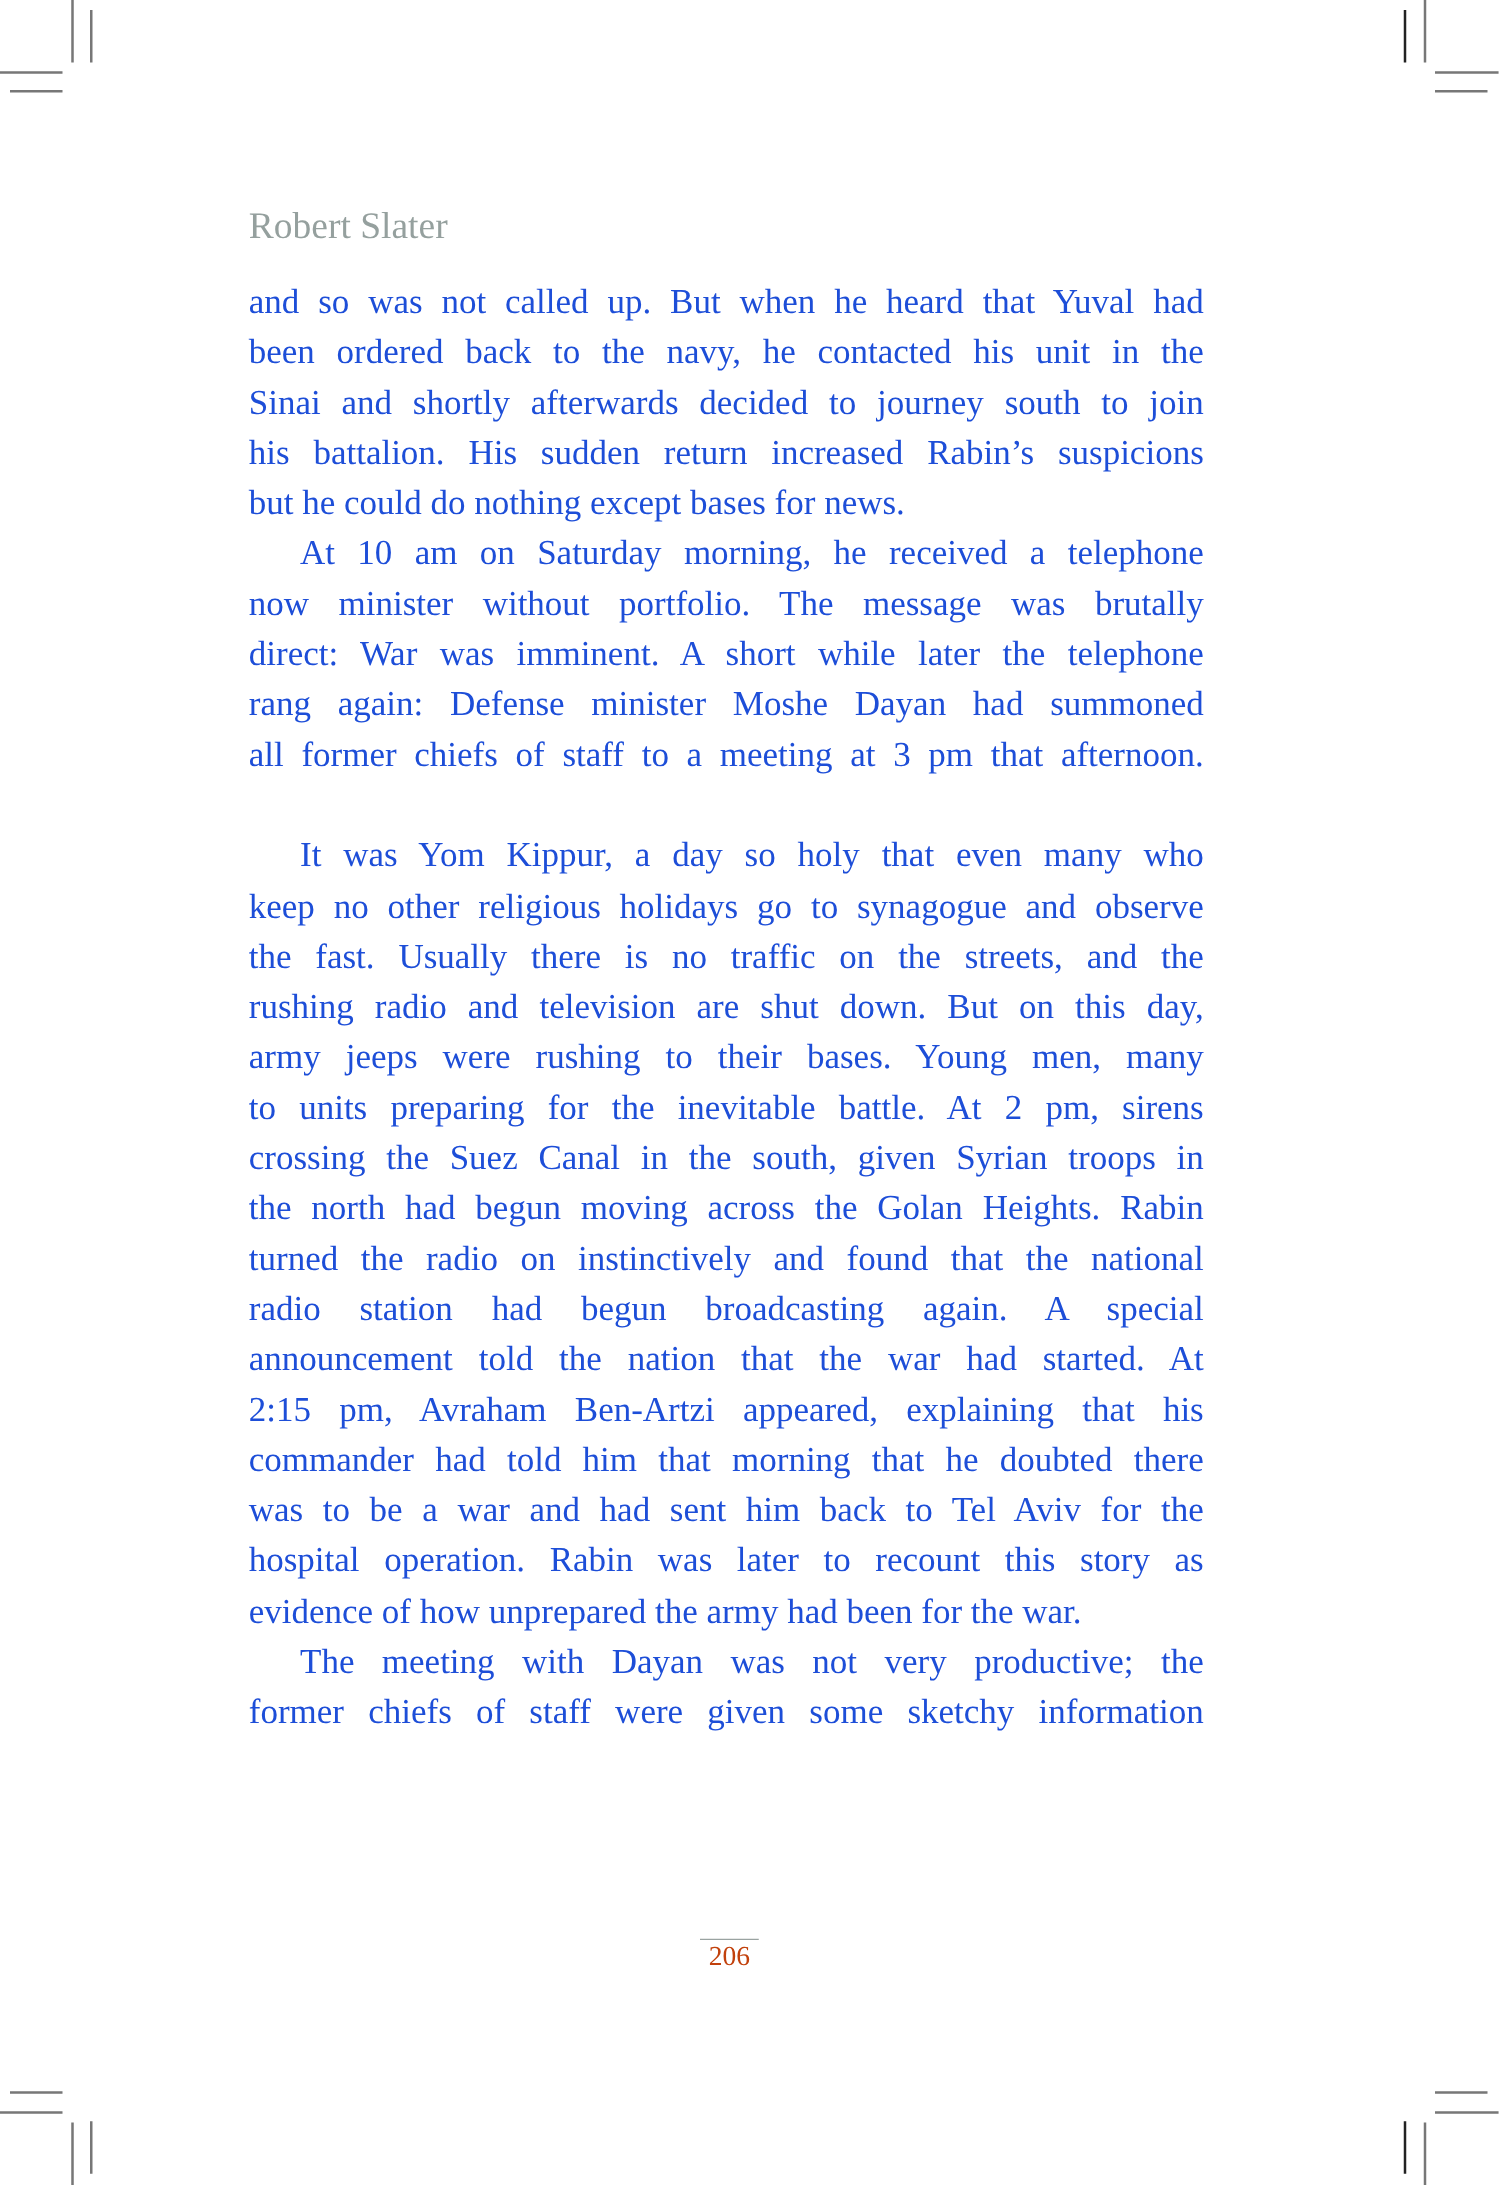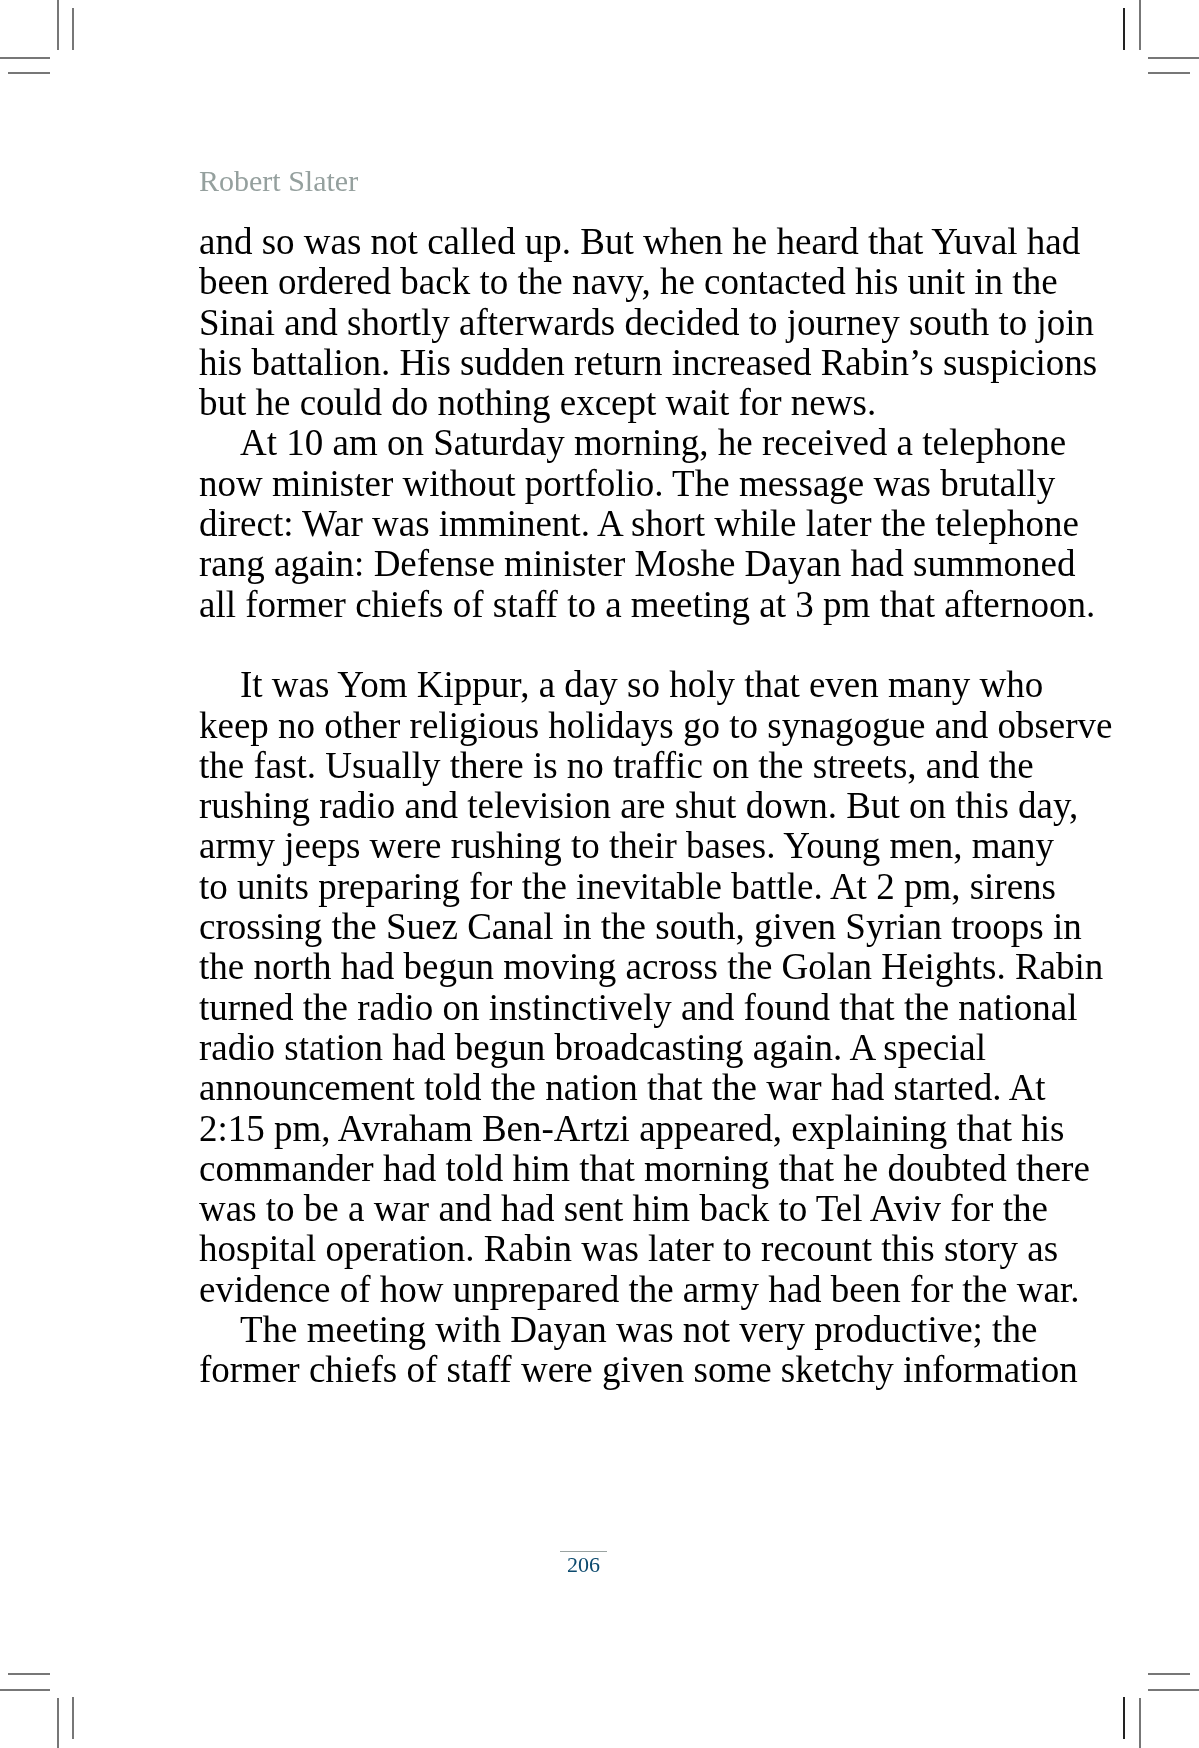--- a/index.html
+++ b/index.html
@@ -27,22 +27,22 @@
     color: #95a09e;
     line-height: 30px;
     white-space: nowrap;
   }
   .body-text {
     position: absolute;
     left: 199px;
     top: 222px;
     width: 764px;
     font-family: "Liberation Serif", serif;
-    font-size: 37px;
-    color: #000000;
+    font-size: 28px;
+    color: #1d4ed8;
   }
   .line {
     height: 40.3px;
     line-height: 40.3px;
     white-space: nowrap;
     text-align: justify;
     text-align-last: justify;
     overflow: visible;
   }
   .line.last {
@@ -56,21 +56,21 @@
   }
   .folio {
     position: absolute;
     left: 560px;
     top: 1551px;
     width: 47px;
     text-align: center;
     border-top: 1.5px solid #9aa3a1;
     font-family: "Liberation Serif", serif;
     font-size: 22px;
-    color: #0c4a6e;
+    color: #c2410c;
     line-height: 24px;
     padding-top: 1px;
   }
 </style>
 </head>
 <body>
 
 <div class="crop" style="left:57px;top:0;width:2px;height:50px;"></div>
 <div class="crop" style="left:72px;top:8px;width:2px;height:42px;"></div>
 <div class="crop" style="left:0;top:57px;width:50px;height:2px;"></div>
@@ -93,21 +93,21 @@
 
 <div class="running-head">Robert Slater</div>
 
 <div class="body-text">
 
   <div>
     <div class="line">and so was not called up. But when he heard that Yuval had</div>
     <div class="line">been ordered back to the navy, he contacted his unit in the</div>
     <div class="line">Sinai and shortly afterwards decided to journey south to join</div>
     <div class="line">his battalion. His sudden return increased Rabin’s suspicions</div>
-    <div class="line last">but he could do nothing except wait for news.</div>
+    <div class="line last">but he could do nothing except bases for news.</div>
   </div>
 
   <div>
     <div class="line indent">At 10 am on Saturday morning, he received a telephone</div>
     <div class="line">now minister without portfolio. The message was brutally</div>
     <div class="line">direct: War was imminent. A short while later the telephone</div>
     <div class="line">rang again: Defense minister Moshe Dayan had summoned</div>
     <div class="line">all former chiefs of staff to a meeting at 3 pm that afternoon.</div>
   </div>
 

